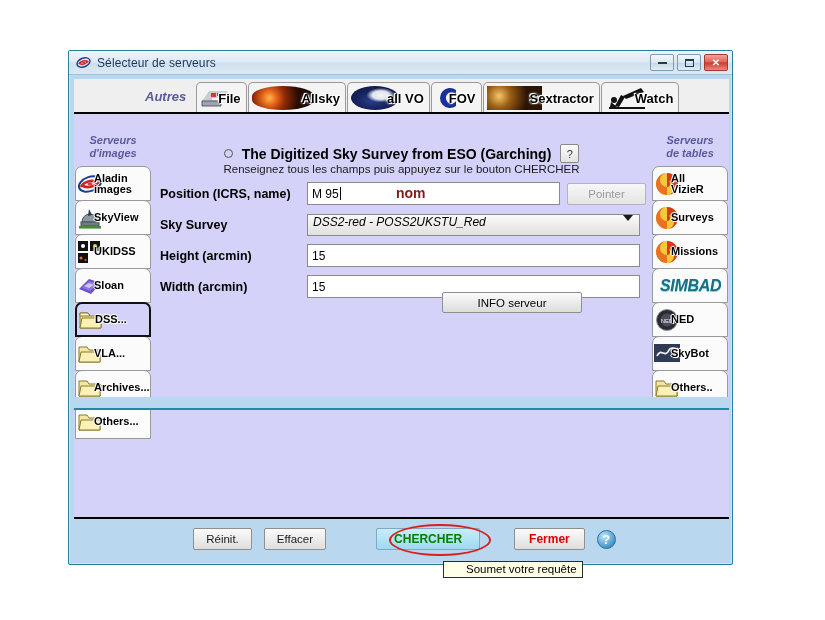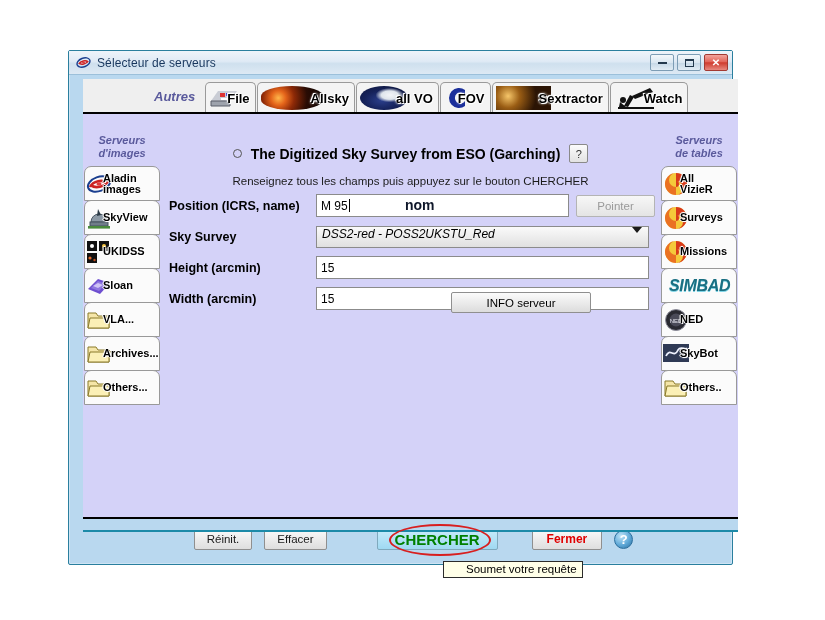--- a/index.html
+++ b/index.html
@@ -49,22 +49,22 @@
     border-color:#a33a32;
     background:linear-gradient(to bottom,#f2a49c 0%,#e2655a 45%,#cf3b2e 52%,#e8897f 100%);
   }
   .winbtn .glyph { font-size:9px; color:#23394d; line-height:1; }
   .winbtn.close .glyph { color:#fff; font-weight:bold; font-size:10px; }
   .min-glyph { width:9px; height:3px; border-bottom:2px solid #23394d; }
   .max-glyph { width:9px; height:8px; border:1px solid #23394d; border-top-width:2px; }
 
   
   #winbody {
-    position:absolute; left:14px; top:28px;
-    width:655px; height:453px;
+    position:absolute; left:5px; top:28px;
+    width:655px; height:331px;
     background:#efefef;
   }
   #footerband {
     position:absolute; left:0px; bottom:0px; width:100%; height:13px;
     background:#b9d8ef;
   }
   #footerline {
     position:absolute; left:0; bottom:0; width:100%; height:2px;
     background:#1c8aa8;
   }
@@ -181,21 +181,21 @@
   }
   #help-sq {
     margin-left:9px; width:19px; height:19px;
     background:linear-gradient(to bottom,#fcfcfc,#e2e2e2);
     border:1px solid #8a8a8a; border-radius:2px;
     font-size:11px; color:#333;
     display:flex; align-items:center; justify-content:center;
   }
   #instruction {
     text-align:center; font-size:11.5px; color:#1b1b1b;
-    margin-top:12px;
+    margin-top:0;
   }
   .frow {
     display:flex; align-items:center;
     margin:0 0 0 8px; height:25px; margin-top:6px;
   }
   .flabel {
     width:147px; flex:0 0 auto;
     font-size:12.5px; font-weight:bold; color:#000;
   }
   .finput {
@@ -207,21 +207,21 @@
     flex:0 0 auto;
   }
   #pos-input { width:253px; }
   #pos-value { position:relative; }
   .caret {
     display:inline-block; width:1px; height:13px;
     background:#000; vertical-align:-2px; margin-left:1px;
   }
   #nom-annot {
     position:absolute; left:88px; top:2px;
-    color:#0f172a; font-size:14px; font-weight:bold;
+    color:#7f1d1d; font-size:14px; font-weight:bold;
   }
   #pointer-btn {
     margin-left:7px; width:79px; height:22px;
     background:linear-gradient(to bottom,#f7f7f7,#e4e4e4);
     border:1px solid #b4b4b4; border-radius:2px;
     font-size:11.5px; color:#9a9a9a;
     display:flex; align-items:center; justify-content:center;
     flex:0 0 auto;
   }
   #survey-select {
@@ -259,21 +259,21 @@
     height:22px; margin:0 6px;
     background:linear-gradient(to bottom,#fbfbfb,#dedede);
     border:1px solid #8f8f8f; border-radius:2px;
     font-size:11.5px; color:#1a1a1a;
     display:flex; align-items:center; justify-content:center;
     padding:0 12px;
   }
   #chercher-btn {
     background:linear-gradient(to bottom,#c9ecfb,#9fd9f2);
     border-color:#7fa9bd;
-    color:#008000; font-weight:bold; font-size:15px;
+    color:#008000; font-weight:bold; font-size:12px;
     padding:0 17px; margin:0 28px 0 44px;
   }
   #fermer-btn {
     color:#e00000; font-weight:bold; font-size:12px; padding:0 14px;
     margin-right:12px;
   }
   #help-round {
     width:19px; height:19px; border-radius:50%;
     background:radial-gradient(circle at 35% 30%,#bfe3f7 0%,#5fa9d8 55%,#2b6f9e 100%);
     border:1px solid #2b6f9e;
@@ -433,20 +433,30 @@
           <span class="sb-ico">
             <svg viewBox="0 0 26 26" width="26" height="26">
               <path d="M2 16 L12 6 L24 10 L14 21 Z" fill="#6e4fd0"></path>
               <path d="M5 15 L12 8 L20 11 L13 18 Z" fill="#8f77e0"></path>
               <path d="M7 13 L12 10 L17 12 L12 15 Z" fill="#cfc4f5"></path>
             </svg>
           </span>
           <span class="sb-label">Sloan</span>
         </div>
 
+        <div class="sidebtn sel">
+          <span class="sb-ico">
+            <svg viewBox="0 0 26 26" width="26" height="26">
+              <path d="M2 6 L10 6 L12 9 L23 9 L23 21 L2 21 Z" fill="#f5e6a8" stroke="#8a7a2a"></path>
+              <path d="M2 6 L10 6 L12 9 L2 9 Z" fill="#fdf6cf" stroke="#8a7a2a"></path>
+              <path d="M23 9 L23 21 L2 21 L4 11 L25 11 Z" fill="#fbf0b6" stroke="#8a7a2a"></path>
+            </svg>
+          </span>
+          <span class="sb-label">DSS...</span>
+        </div>
 
         <div class="sidebtn">
           <span class="sb-ico">
             <svg viewBox="0 0 26 26" width="26" height="26">
               <path d="M2 6 L10 6 L12 9 L23 9 L23 21 L2 21 Z" fill="#f5e6a8" stroke="#8a7a2a"></path>
               <path d="M23 9 L23 21 L2 21 L4 11 L25 11 Z" fill="#fbf0b6" stroke="#8a7a2a"></path>
             </svg>
           </span>
           <span class="sb-label">VLA...</span>
         </div>

